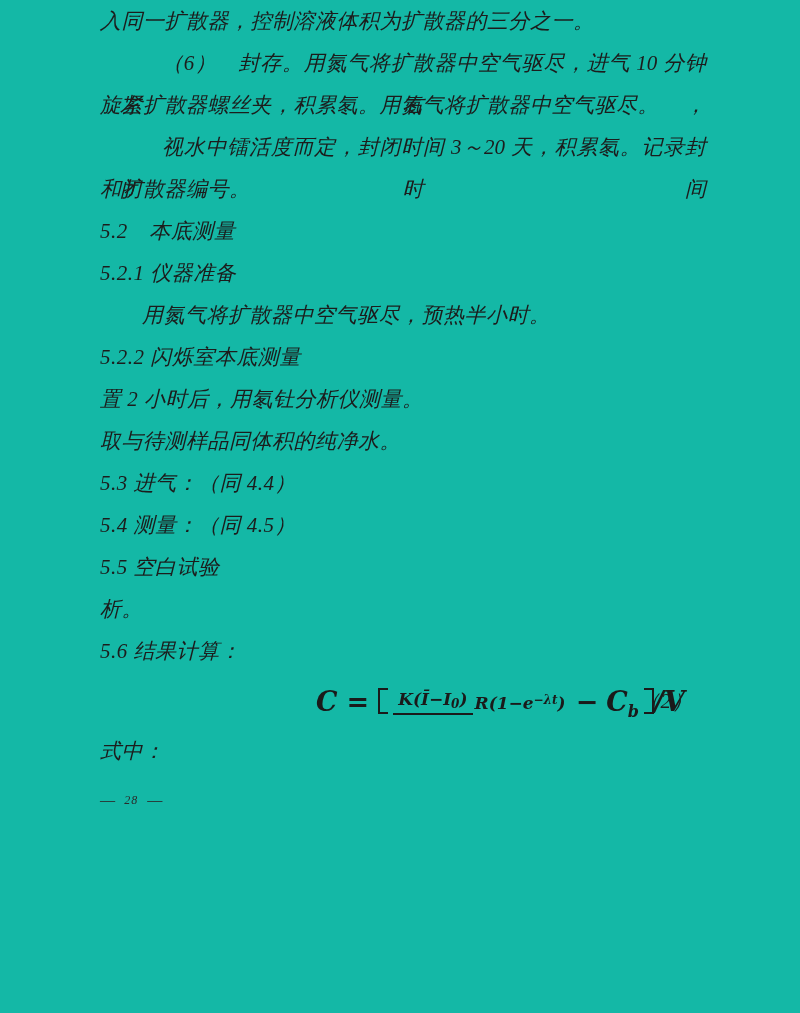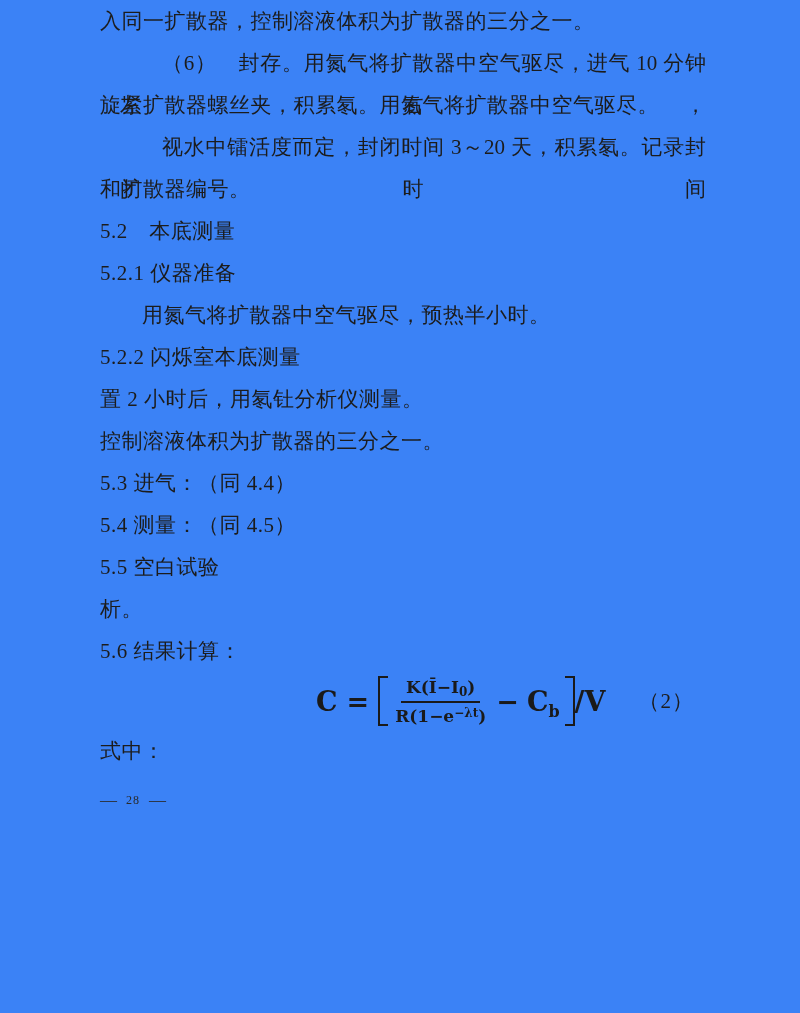--- a/index.html
+++ b/index.html
@@ -4,24 +4,25 @@
 <style>
   html, body {
     margin: 0;
     padding: 0;
     background: #ffffff;
   }
   .page {
     position: relative;
     width: 800px;
     height: 1013px;
-    background: #3b82f6;
+    background: #14b8a6;
     overflow: hidden;
     font-family: "Liberation Serif", "DejaVu Serif", serif;
     color: #1c1c1c;
+    font-style: italic;
   }
   .doc {
     position: absolute;
     left: 100px;
     top: 0;
     width: 606px;
   }
   .line {
     height: 42px;
     line-height: 42px;
@@ -59,22 +60,22 @@
   .bracket {
     align-self: stretch;
     width: 8px;
     margin: 1px 0;
     border: 2.5px solid #1a1a1a;
   }
   .bracket-left  { border-right: none; margin-right: 5px; }
   .bracket-right { border-left: none;  margin-left: 5px; }
   .frac {
     display: inline-flex;
-    flex-direction: column;
-    align-items: center;
+    flex-direction: row;
+    align-items: flex-end;
     font-size: 17px;
     line-height: 1.3;
   }
   .frac-num {
     padding: 1px 5px 2px;
     border-bottom: 2px solid #1a1a1a;
   }
   .frac-den { padding: 2px 2px 0; }
   .frac sub { font-size: 12px; vertical-align: -3px; line-height: 0; }
   .frac sup { font-size: 12px; vertical-align: 5px;  line-height: 0; margin-top: 20px; }
@@ -108,21 +109,21 @@
         <div class="line">入同一扩散器，控制溶液体积为扩散器的三分之一。</div>
         <div class="line indent-justify">（6）　封存。用氮气将扩散器中空气驱尽，进气 10 分钟左右，</div>
         <div class="line">旋紧扩散器螺丝夹，积累氡。用氮气将扩散器中空气驱尽。</div>
         <div class="line indent-justify">视水中镭活度而定，封闭时间 3～20 天，积累氡。记录封闭时间</div>
         <div class="line">和扩散器编号。</div>
         <div class="line heading">5.2　本底测量</div>
         <div class="line heading">5.2.1 仪器准备</div>
         <div class="line indent">用氮气将扩散器中空气驱尽，预热半小时。</div>
         <div class="line heading">5.2.2 闪烁室本底测量</div>
         <div class="line">置 2 小时后，用氡钍分析仪测量。</div>
-        <div class="line">控制溶液体积为扩散器的三分之一。</div>
+        <div class="line">取与待测样品同体积的纯净水。</div>
         <div class="line heading">5.3 进气：（同 4.4）</div>
         <div class="line heading">5.4 测量：（同 4.5）</div>
         <div class="line heading">5.5 空白试验</div>
         <div class="line">析。</div>
         <div class="line heading">5.6 结果计算：</div>
       </div>
 
     <div class="formula-row">
       <div class="formula">
         <span class="f-main">C</span>

